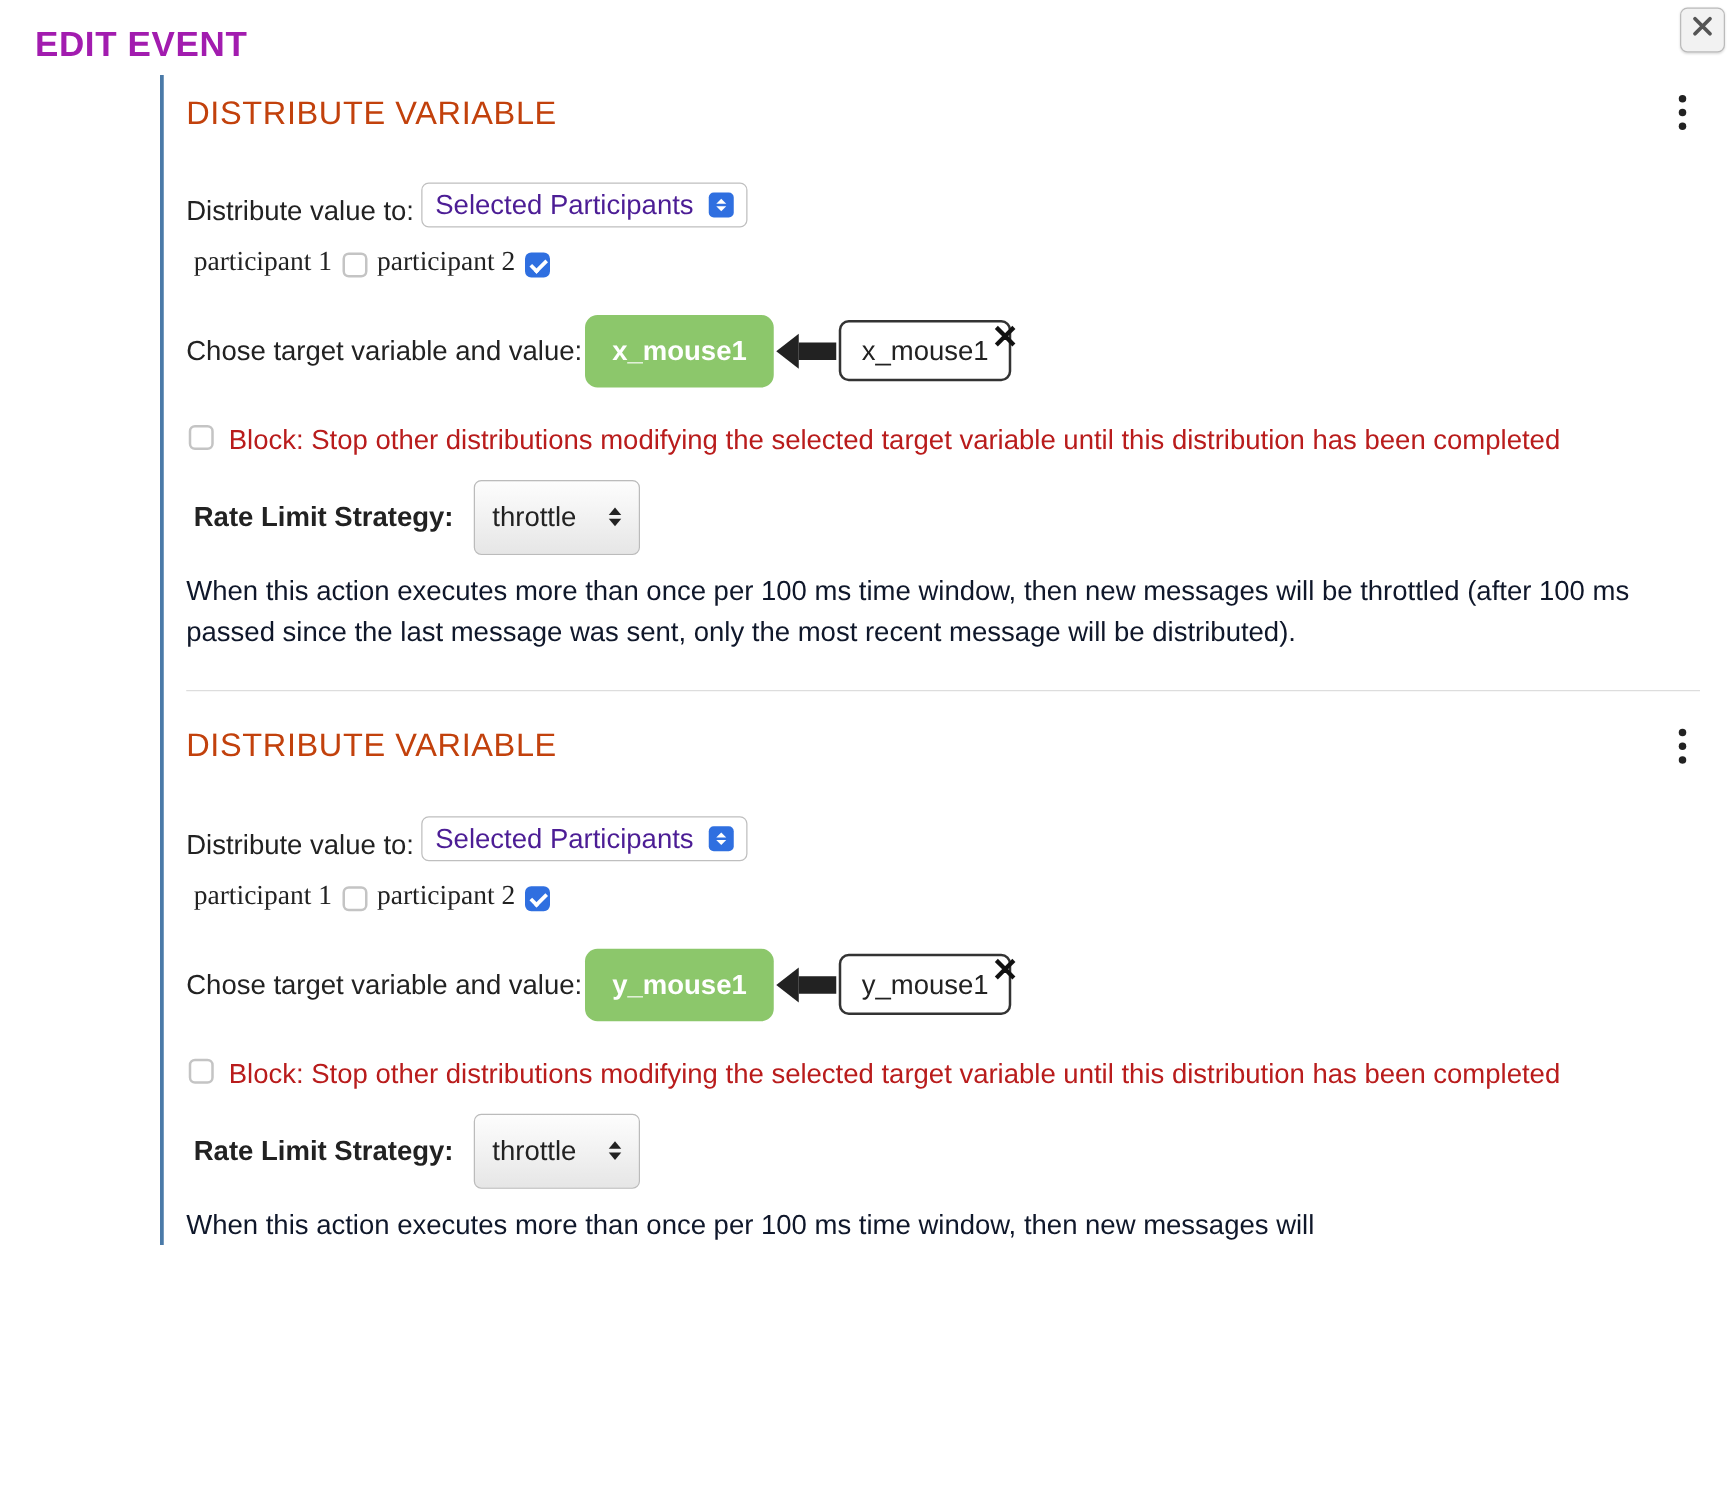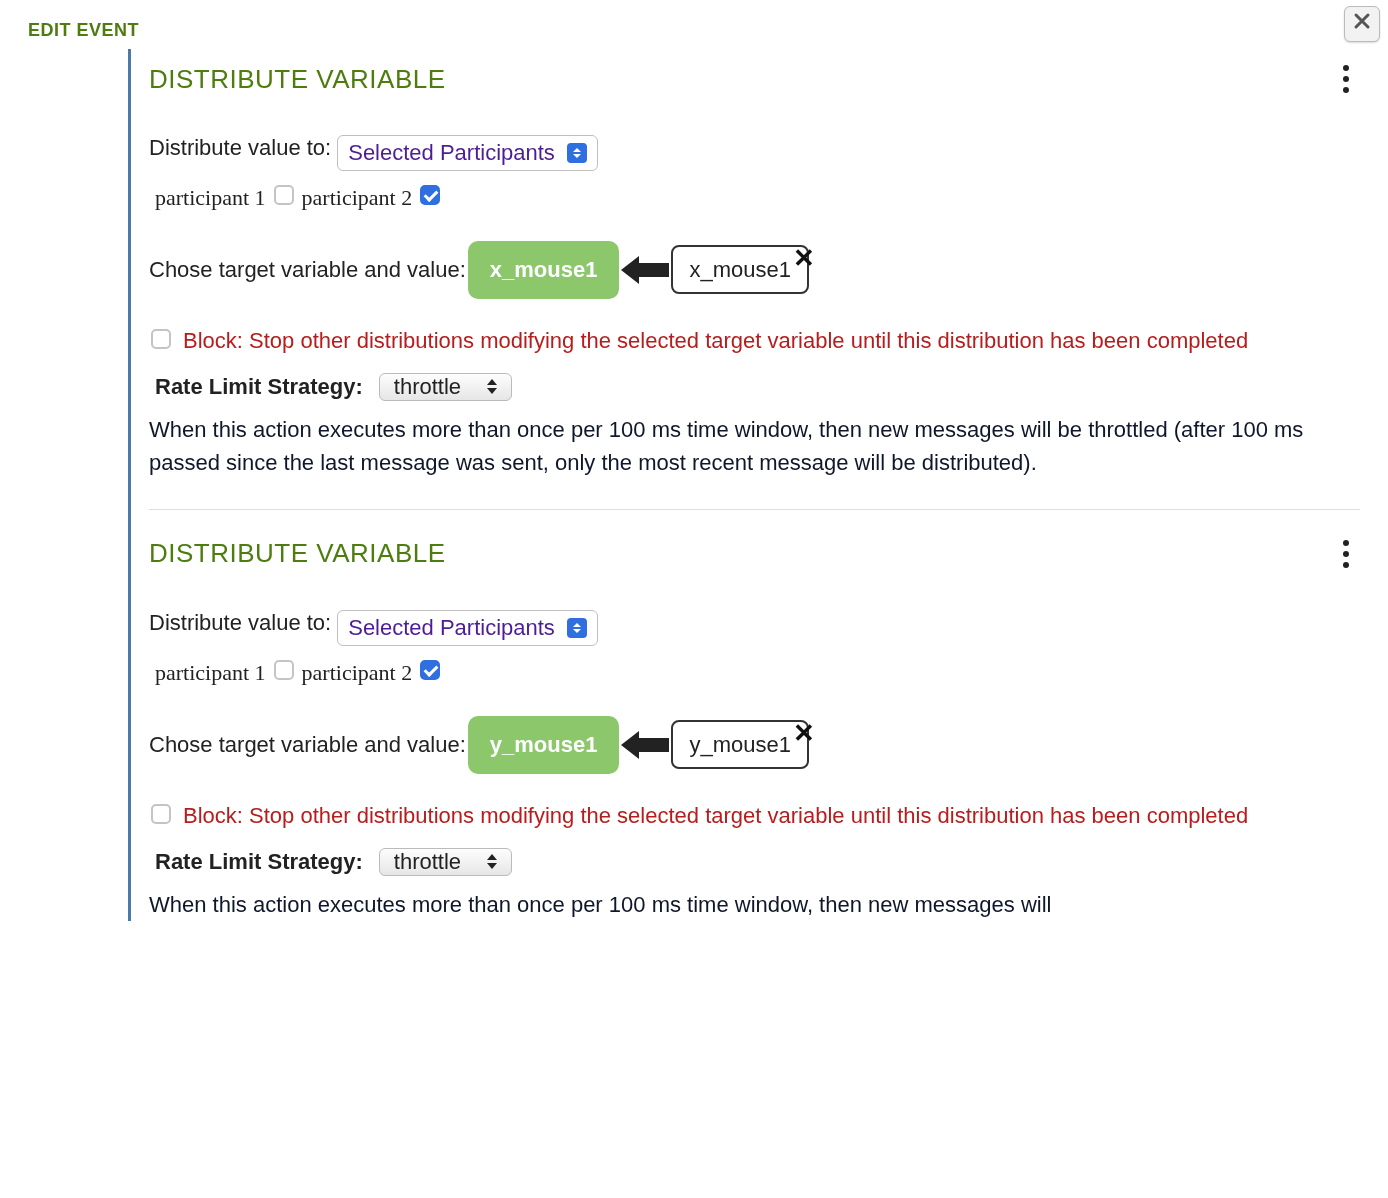--- a/index.html
+++ b/index.html
@@ -6,23 +6,23 @@
   html, body { margin: 0; padding: 0; }
   body {
     font-family: -apple-system, BlinkMacSystemFont, "Segoe UI", Helvetica, Arial, sans-serif;
     font-size: 22px;
     color: #222;
     background: #fff;
     width: 1388px;
   }
   .page { padding: 20px 28px 40px 28px; position: relative; }
   .page-title {
-    font-size: 18px;
+    font-size: 28px;
     font-weight: 700;
-    color: #4d7c0f;
+    color: #a21caf;
     letter-spacing: 0.5px;
     margin: 0 0 8px 0;
   }
   .close-btn {
     position: absolute;
     top: 6px; right: 8px;
     width: 36px; height: 36px;
     border: 1px solid #bbb;
     border-radius: 6px;
     background: #f2f2f2;
@@ -33,34 +33,34 @@
   .close-btn svg { width: 20px; height: 20px; }
   .content {
     margin-left: 100px;
     border-left: 3px solid #4a7aa8;
     padding-left: 18px;
     padding-top: 14px;
   }
   .section-title {
     font-size: 26px;
     font-weight: 400;
-    color: #4d7c0f;
+    color: #c2410c;
     letter-spacing: 0.5px;
   }
   .section-header {
     display: flex; justify-content: space-between; align-items: center;
     margin-bottom: 40px;
   }
   .kebab {
     width: 28px; height: 32px;
     display: flex; flex-direction: column; align-items: center; justify-content: center; gap: 5px;
     cursor: pointer;
   }
   .kebab span { width: 6px; height: 6px; background:#222; border-radius:50%; display:block; }
-  .row { display: flex; align-items: flex-start; flex-wrap: wrap; gap: 6px; margin-bottom: 14px; }
+  .row { display: flex; align-items: flex-end; flex-wrap: wrap; gap: 6px; margin-bottom: 14px; }
   .label { color: #222; }
   .select-chip {
     display: inline-flex; align-items: center;
     border: 1px solid #bfbfbf; border-radius: 6px;
     padding: 4px 10px; gap: 12px;
     cursor: pointer;
   }
   .select-chip .sel-text { color:#4c1d95; }
   .sel-arrows {
     width: 20px; height: 20px; background: #2f6fe0; border-radius: 4px;
@@ -106,21 +106,21 @@
     position:absolute; top:-12px; right:-6px; font-size: 26px; font-weight:700; cursor:pointer;
     line-height: 1; color:#111;
   }
   .block-row { display:flex; align-items:flex-start; gap:10px; margin-bottom: 16px; }
   .block-row .chk { margin-top: 4px; flex-shrink:0; }
   .block-text { color:#b91c1c; line-height: 1.45; }
   .rate-row { display:flex; align-items:center; gap: 16px; margin: 0 0 12px 6px; }
   .rate-label { font-weight: 700; }
   .native-select-mock {
     display:inline-flex; align-items:center; gap: 26px;
-    padding: 0 14px;
+    padding: 16px 14px;
     border: 1px solid #bbb; border-radius: 6px;
     background: linear-gradient(#fdfdfd, #e6e6e6);
     cursor: pointer;
   }
   .native-select-mock .updown {
     display:flex; flex-direction:column; gap:3px;
   }
   .native-select-mock .updown::before,
   .native-select-mock .updown::after {
     content:""; width:0; height:0; border-left:5px solid transparent; border-right:5px solid transparent;

